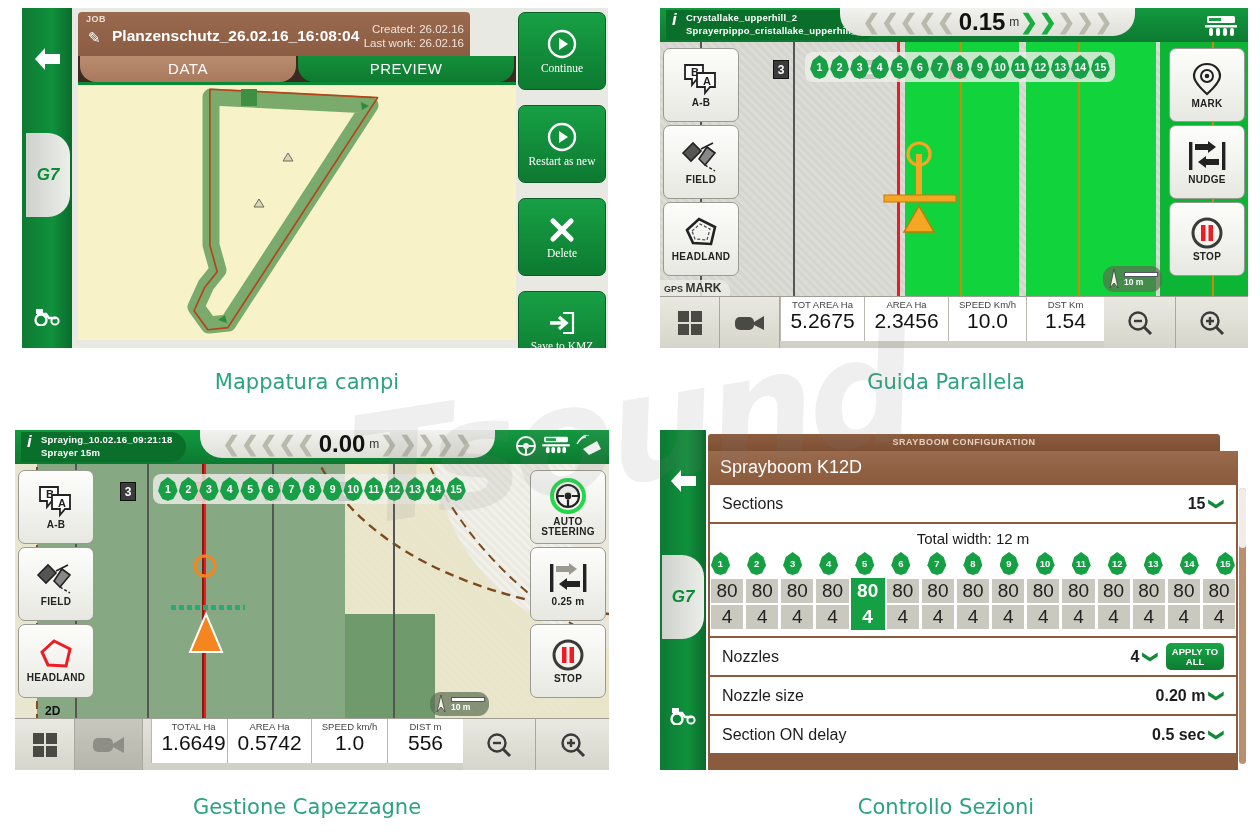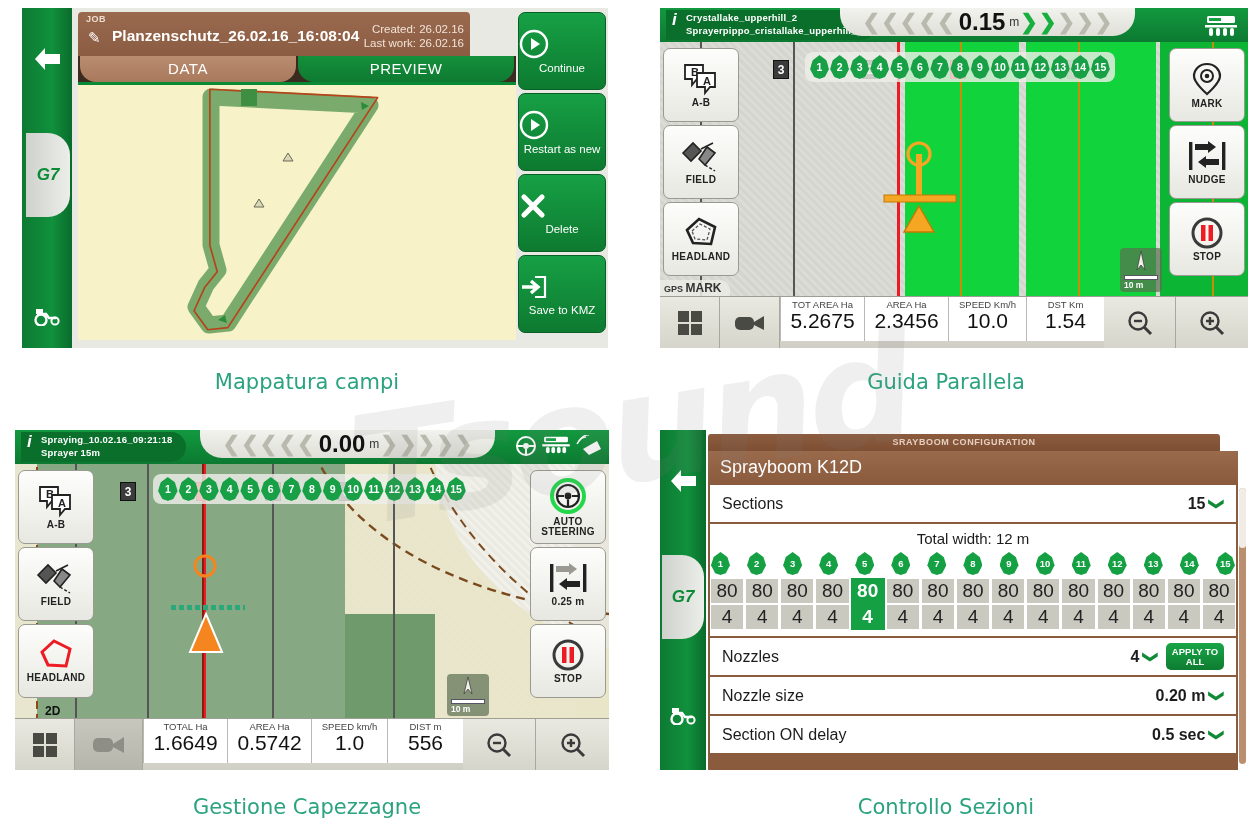--- a/index.html
+++ b/index.html
@@ -73,25 +73,25 @@
     font-size:15px; color:#fff; text-align:center; line-height:25px; letter-spacing:.5px;
   }
   .p1-tab.inactive { left:2px; background:linear-gradient(to bottom,#b98c70,#a9795c); color:#fff;}
   .p1-tab.active { left:220px; background:linear-gradient(to bottom,#14903b,#0e7a31); }
   .p1-map {
     position:absolute; left:56px; top:74px; width:438px; height:258px;
     background:#f7f2c8; border-top:3px solid #0b8a36;
   }
   .p1-rightcol { position:absolute; right:2px; top:4px; width:88px; }
   .btn-green {
-    width:88px; height:78px; margin-bottom:3px;
+    width:88px; height:78px; margin-bottom:15px;
     background:linear-gradient(to bottom,#17a045,#0d7a30);
     border:1px solid #0a5f26; border-radius:7px;
     color:#fff; display:flex; flex-direction:column;
-    justify-content:center; gap:3px;
+    align-items:center; justify-content:center; gap:3px;font-family:Liberation Serif, serif;
   }
   .btn-green .lbl { font-size:11.5px; text-align:center; line-height:12px;}
   .btn-green svg { display:block; }
 
   
   .term { position:absolute; inset:0; background:#e7e7e1; }
   .term-top {
     position:absolute; left:0; top:0; width:100%; height:34px;
     background:linear-gradient(to bottom,#12993f,#0c7a31);
   }
@@ -145,22 +145,22 @@
     border-left:1px solid #b9b9b1; text-align:center;
   }
   .statbox .k { font-size:9.5px; color:#444; margin-top:2px; }
   .statbox .v { font-size:21px; color:#111; line-height:22px;}
   .gps-tag {
     position:absolute; padding:1px 8px 1px 4px; background:rgba(235,235,230,.85);
     border-radius:0 10px 0 0; font-size:9px; font-weight:bold; color:#333;
   }
   .gps-tag b { font-size:12px; }
   .compass {
-    position:absolute; background:rgba(90,110,80,.7); border-radius:4px;
-    display:flex; align-items:center; gap:3px; padding:2px 4px;flex-direction:column;
+    position:absolute; background:rgba(90,110,80,.7); border-radius:11px;
+    display:flex; align-items:center; gap:3px; padding:2px 4px;
   }
   .scalebar { width:34px; height:5px; background:#fff; border:1px solid #556; }
   .compass .sc { font-size:8.5px; color:#fff; font-weight:bold; }
   .rowmark {
     position:absolute; width:16px; height:19px; background:#3b3b3b;
     color:#fff; font-size:12px; font-weight:bold; text-align:center; line-height:19px;
     border:1px solid #111;
   }
   .rowmark.red { background:#ed1c24; border-color:#a00; }
   .rowmark.dim { background:rgba(30,70,30,.55); border-color:rgba(0,0,0,.3); }
@@ -679,21 +679,21 @@
             <rect x="1" y="14" width="11" height="11" fill="#4a4a45"></rect>
             <rect x="14" y="14" width="11" height="11" fill="#4a4a45"></rect>
           </svg>
       </div>
       <div class="sqbtn" style="left:60px;top:0;width:68px;height:51px;background:linear-gradient(to bottom,#c7c7bd,#b5b5ab);">
         <svg width="34" height="22" viewBox="0 0 34 22">
             <rect x="1" y="4" width="20" height="14" rx="5" fill="#8e8e86"></rect>
             <path d="M21 10 L32 3 v16 L21 13 Z" fill="#8e8e86"></path>
           </svg>
       </div>
-      <div class="statbox" style="left:128px;width:84px;">
+      <div class="statbox" style="left:136px;width:84px;">
         <div class="k">TOTAL Ha</div>
         <div class="v">1.6649</div>
       </div>
       <div class="statbox" style="left:212px;width:84px;">
         <div class="k">AREA Ha</div>
         <div class="v">0.5742</div>
       </div>
       <div class="statbox" style="left:296px;width:76px;">
         <div class="k">SPEED km/h</div>
         <div class="v">1.0</div>

